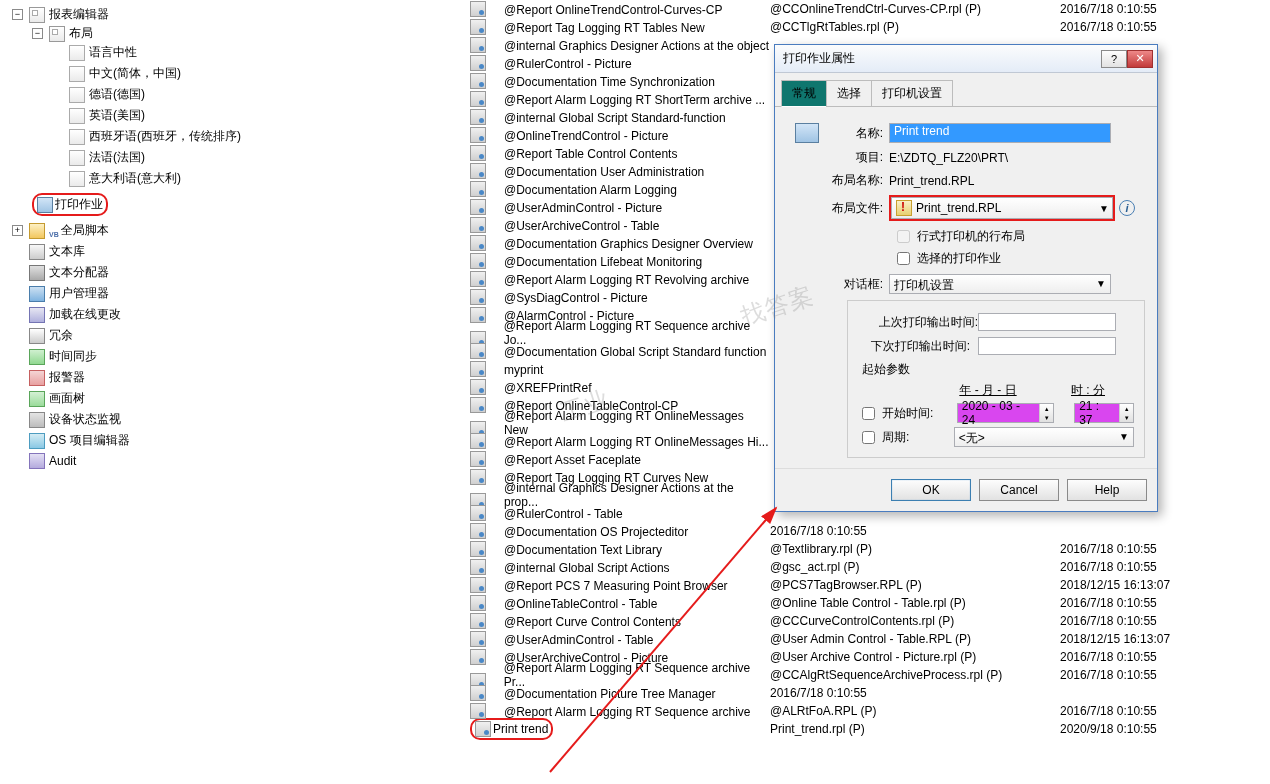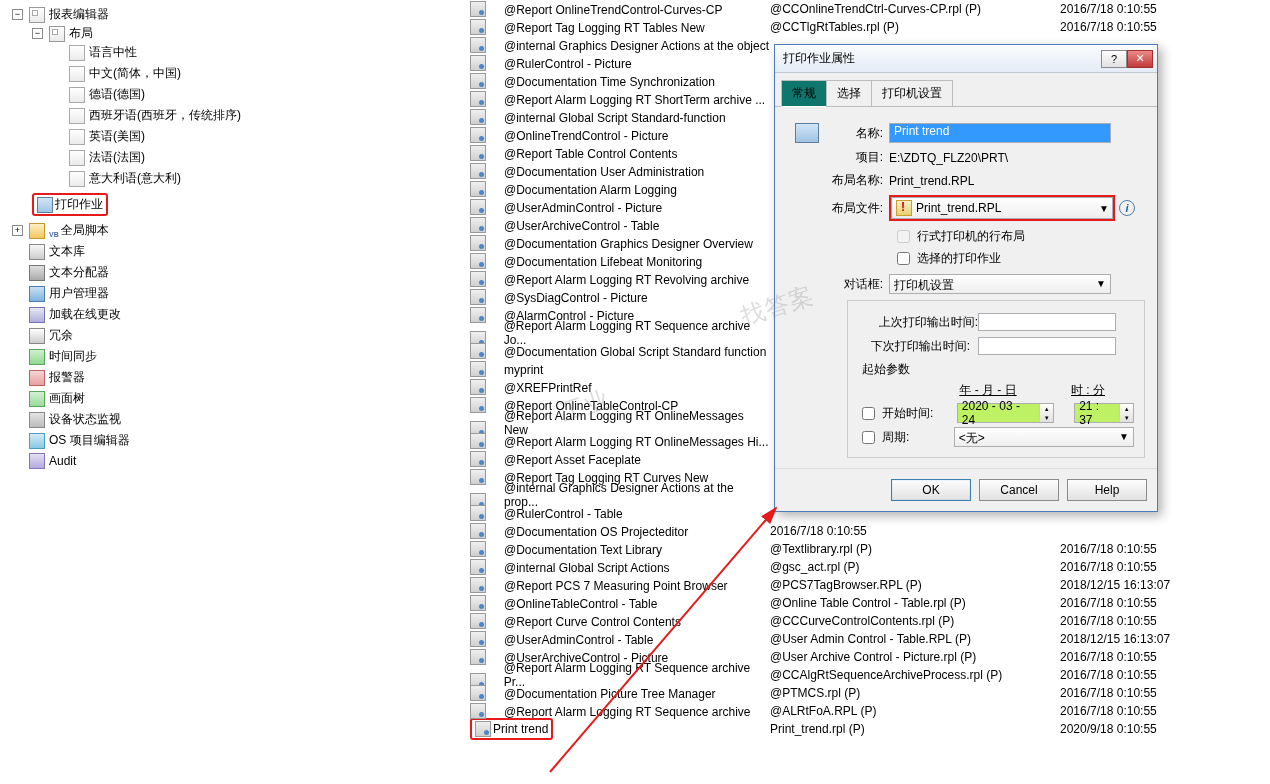--- a/index.html
+++ b/index.html
@@ -41,21 +41,21 @@
   .icn-red { background: linear-gradient(#fff,#ccc); border:1px solid #888; }
   .icn-archive { background: linear-gradient(#e0d6c0,#c8b88a); border:1px solid #9a8550; }
   .icn-time { background: linear-gradient(#d0f0d0,#90d890); border:1px solid #5aa55a; }
   .icn-horn { background: linear-gradient(#f4d4d4,#e8a0a0); border:1px solid #c56060; }
   .icn-picture { background: linear-gradient(#d4f0d4,#9adb9a); border:1px solid #5aa55a; }
   .icn-dev { background: linear-gradient(#e4e4e4,#bcbcbc); border:1px solid #888; }
   .icn-os { background: linear-gradient(#d4ecf4,#8ac8e4); border:1px solid #4d9cc0; }
   .icn-audit { background: linear-gradient(#e4e0f4,#b4aadd); border:1px solid #8474bb; }
   .icn-doc { background: linear-gradient(#f0f0f0,#d0d0d0); border:1px solid #999; position: relative; }
   .icn-doc::after { content:""; position:absolute; bottom:1px; right:1px; width:5px; height:5px; background:#4a88c7; border-radius:50%; }
-  .hl-box { border: 2px solid #e51b1b; padding: 1px 3px; border-radius: 3px; display:inline-flex; align-items:center; }
+  .hl-box { border: 2px solid #e51b1b; padding: 1px 3px; border-radius: 10px; display:inline-flex; align-items:center; }
   .vs { font-size: 7px; color: #4a6da8; font-weight: bold; position: relative; top:4px; }
 
   .list-pane {
     position: absolute;
     left: 470px; top: 0;
     width: 800px;
     height: 784px;
   }
   .list-row { display: flex; align-items: center; padding: 1px 4px 1px 0; height: 18px; }
   .list-row .nm { width: 300px; display: flex; align-items: flex-end; gap: 16px; overflow: hidden; }
@@ -99,21 +99,21 @@
   .file-drop .fic { width:16px; height:16px; margin:0 4px; background:linear-gradient(#f9f0c8,#e8d070); border:1px solid #c8a030; position:relative; }
   .file-drop .fic::after { content:"!"; color:#c00; font-weight:bold; position:absolute; top:-1px; left:4px; font-size:12px; }
   .file-drop .caret { width:16px; text-align:center; font-size:10px; }
   .chk { display:flex; align-items:center; gap:4px; margin: 3px 0 3px 106px; }
   .chk input { width:13px; height:13px; }
   .combo { display:inline-block; width: 222px; height: 20px; border:1px solid #abadb3; background:linear-gradient(#fff,#eee); padding:2px 4px; position:relative; }
   .combo .caret { position:absolute; right:4px; top:3px; font-size:10px; }
   .small-input { width:138px; height:18px; border:1px solid #abadb3; background:#fff; }
   .group-box { border:1px solid #ccc; background:#f0f0f0; padding:6px 10px; margin:4px 0 0 60px; position:relative; }
   .date-row { display:flex; align-items:center; gap:20px; margin:4px 0; }
-  .date-ctl { display:inline-flex; align-items:center; border:1px solid #abadb3; background:#bef264; height:20px; }
+  .date-ctl { display:inline-flex; align-items:center; border:1px solid #abadb3; background:#d946ef; height:20px; }
   .date-ctl span { padding:0 4px; }
   .date-ctl .spin { width:14px; background:linear-gradient(#fff,#e0e0e0); border-left:1px solid #ccc; height:100%; display:flex; flex-direction:column; }
   .date-ctl .spin div { flex:1; display:flex; align-items:center; justify-content:center; font-size:6px; }
   .dlg-buttons { display:flex; justify-content:flex-end; gap:8px; padding:10px; border-top:1px solid #ddd; }
   .btn { width:80px; height:22px; border:1px solid #8a8a8a; background:linear-gradient(#fdfdfd,#e2e2e2); display:flex; align-items:center; justify-content:center; cursor:pointer; }
   .btn.default { border:1px solid #3c7fb1; box-shadow: inset 0 0 1px #4f9ad0; }
   .red-frame-big { display:inline-block; border:2px solid #e51b1b; }
   .info-icon { width:16px; height:16px; border:1px solid #4a7fb3; border-radius:50%; color:#2a5f93; font-style:italic; font-weight:bold; display:inline-flex; align-items:center; justify-content:center; margin-left:4px; font-size:11px; }
   .watermark { position:absolute; color:rgba(120,120,120,0.25); font-size:24px; transform:rotate(-18deg); pointer-events:none; letter-spacing:1px; }
   svg.arrow { position:absolute; pointer-events:none; }
@@ -149,26 +149,26 @@
                     <span>中文(简体，中国)</span>
                   </span></li>
               <li><span class="row">
                     <span class="toggle empty"></span>
                     <span class="icn icn-lang"></span>
                     <span>德语(德国)</span>
                   </span></li>
               <li><span class="row">
                     <span class="toggle empty"></span>
                     <span class="icn icn-lang"></span>
-                    <span>西班牙语(西班牙，传统排序)</span>
+                    <span>英语(美国)</span>
                   </span></li>
               <li><span class="row">
                     <span class="toggle empty"></span>
                     <span class="icn icn-lang"></span>
-                    <span>英语(美国)</span>
+                    <span>西班牙语(西班牙，传统排序)</span>
                   </span></li>
               <li><span class="row">
                     <span class="toggle empty"></span>
                     <span class="icn icn-lang"></span>
                     <span>法语(法国)</span>
                   </span></li>
               <li><span class="row">
                     <span class="toggle empty"></span>
                     <span class="icn icn-lang"></span>
                     <span>意大利语(意大利)</span>
@@ -550,21 +550,20 @@
         <span>@Report Alarm Logging RT Sequence archive Pr...</span>
       </div>
       <div class="fn">@CCAlgRtSequenceArchiveProcess.rpl (P)</div>
       <div class="dt">2016/7/18 0:10:55</div>
     </div>
     <div class="list-row">
       <div class="nm">
         <span class="icn icn-doc"></span>
         <span>@Documentation Picture Tree Manager</span>
       </div>
-      <div class="fn">@PTMCS.rpl (P)</div>
       <div class="dt">2016/7/18 0:10:55</div>
     </div>
     <div class="list-row">
       <div class="nm">
         <span class="icn icn-doc"></span>
         <span>@Report Alarm Logging RT Sequence archive</span>
       </div>
       <div class="fn">@ALRtFoA.RPL (P)</div>
       <div class="dt">2016/7/18 0:10:55</div>
     </div>

